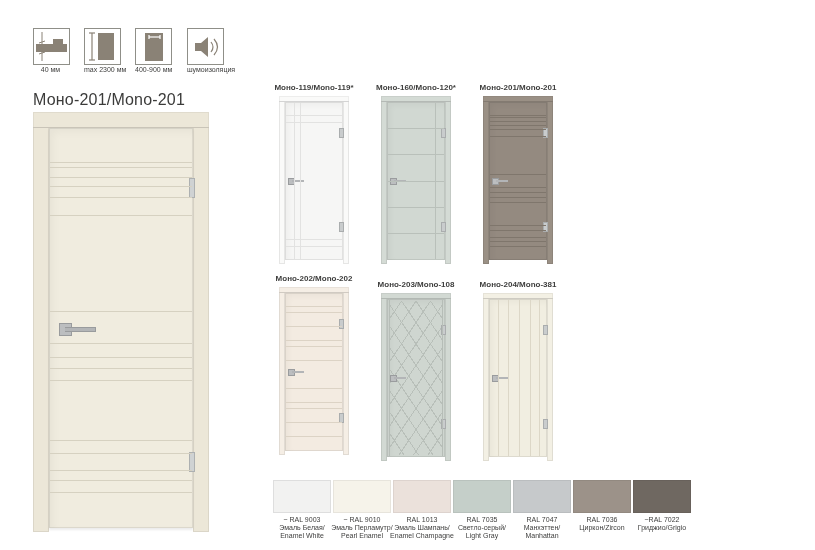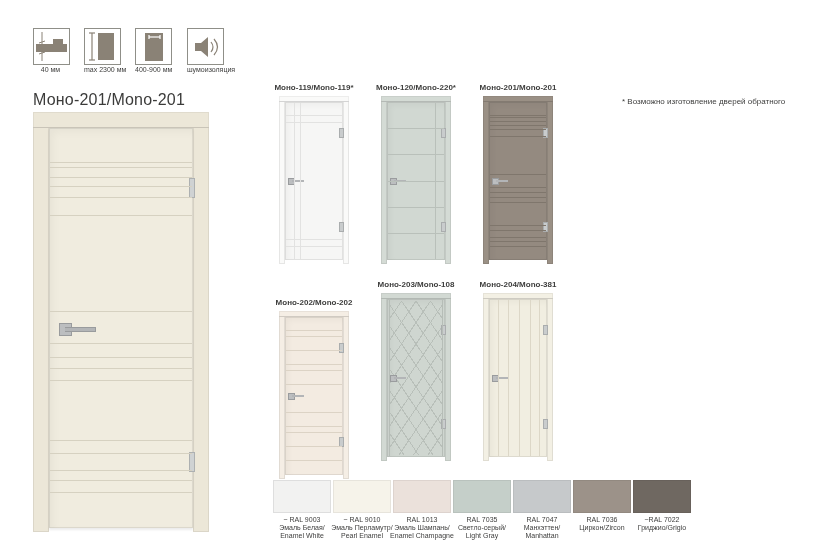--- a/index.html
+++ b/index.html
@@ -145,21 +145,21 @@
         <div class="ln-h" style="top: 20px;"></div>
         <div class="ln-h" style="top: 137px;"></div>
         <div class="ln-h" style="top: 144px;"></div>
         <div class="ln-v" style="left: 9px;"></div>
         <div class="ln-v" style="left: 15px;"></div>
       </div>
   </div>
 </div>
 
 <div class="tile" style="left:381px;top:83px">
-  <div class="tile-label">Моно-120/Mono-220*</div>
+  <div class="tile-label">Моно-160/Mono-120*</div>
   <div class="sdoor">
     <div class="sj l" style="background-color: rgb(212, 219, 213);"></div>
     <div class="sj r" style="background-color: rgb(212, 219, 213);"></div>
     <div class="slin" style="background-color: rgb(212, 219, 213);"></div>
     <div class="sleaf" data-lines="h:26,52,79,105,131|v:48" style="background-color: rgb(209, 216, 210); --ln: #b9c0ba;">
       <div class="hs-ros"></div>
       <div class="hs-lev"></div>
       <div class="hgs t"></div>
       <div class="hgs b"></div>
     <div class="ln-h" style="top: 26px;"></div>
@@ -196,21 +196,21 @@
         <div class="ln-h" style="top: 100px;"></div>
         <div class="ln-h" style="top: 123px;"></div>
         <div class="ln-h" style="top: 128px;"></div>
         <div class="ln-h" style="top: 135px;"></div>
         <div class="ln-h" style="top: 139px;"></div>
         <div class="ln-h" style="top: 144px;"></div>
       </div>
   </div>
 </div>
 
-<div class="tile" style="left:279px;top:298px">
+<div class="tile" style="left:279px;top:274px">
   <div class="tile-label">Моно-202/Mono-202</div>
   <div class="sdoor">
     <div class="sj l" style="background-color: rgb(245, 238, 229);"></div>
     <div class="sj r" style="background-color: rgb(245, 238, 229);"></div>
     <div class="slin" style="background-color: rgb(245, 238, 229);"></div>
     <div class="sleaf" data-lines="h:13,19,33,47,53,67,95,109,115,129,143" style="background-color: rgb(243, 235, 225); --ln: #dcd3c5;">
       <div class="hs-ros"></div>
       <div class="hs-lev"></div>
       <div class="hgs t"></div>
       <div class="hgs b"></div>
@@ -260,21 +260,20 @@
     <div class="ln-v" style="left: 9px;"></div>
         <div class="ln-v" style="left: 19px;"></div>
         <div class="ln-v" style="left: 30px;"></div>
         <div class="ln-v" style="left: 41px;"></div>
         <div class="ln-v" style="left: 50px;"></div>
       </div>
   </div>
 </div>
 
 <div class="note">
-  <div>* Возможно изготовление дверей обратного</div>
 </div>
 
 <div>
   <div class="chip" style="left: 273px; box-shadow: rgb(222, 222, 222) 0px 0px 0px 1px inset; background-color: rgb(242, 242, 241);"></div>
   <div class="swl" style="left:263px">
     <div>~ RAL 9003</div>
     <div>Эмаль Белая/</div>
     <div>Enamel White</div>
   </div>
 

